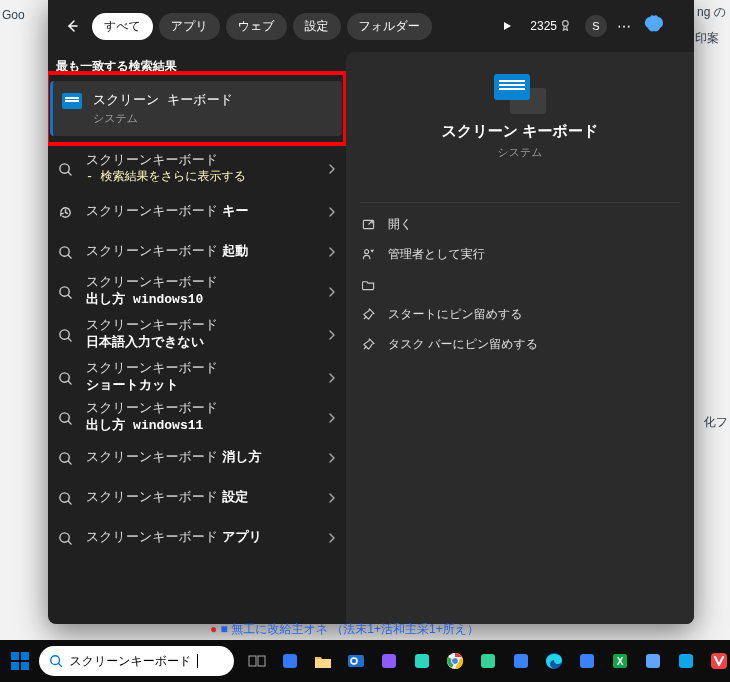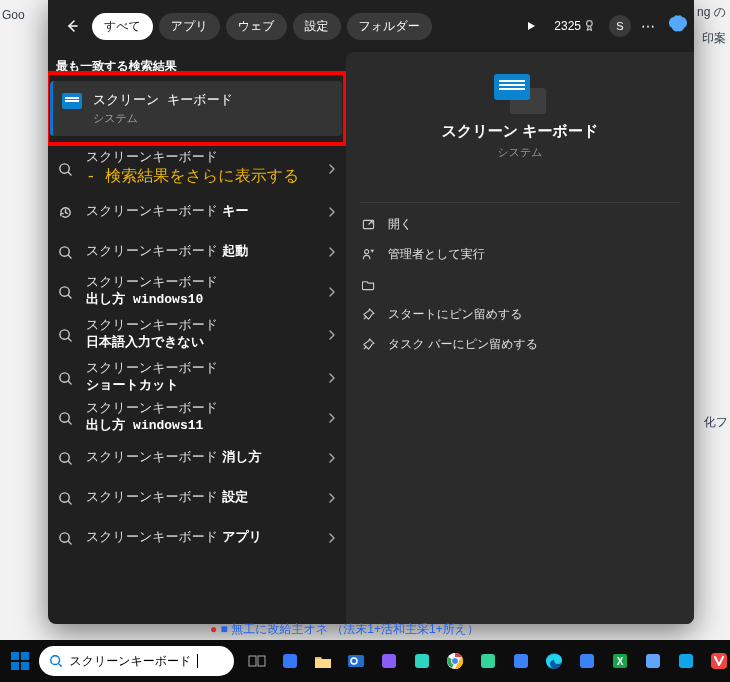--- a/index.html
+++ b/index.html
@@ -26,21 +26,21 @@
     background: #202020;
     border-radius: 0 0 8px 8px;
     color: #fff;
     overflow: hidden;
     box-shadow: 0 8px 30px rgba(0,0,0,.5);
   }
   .header {
     display: flex;
     align-items: center;
     height: 52px;
-    padding: 0 2px 0 8px;
+    padding: 0 26px 0 8px;
     gap: 4px;
   }
   .back-btn {
     width: 32px; height: 32px;
     display: flex; align-items: center; justify-content: center;
     border-radius: 4px;
     color: #fff;
   }
   .tabs {
     display: flex;
@@ -244,21 +244,21 @@
     white-space: nowrap;
   }
   .frag .dot{color:#dc2626}
   svg { display: block; }
 </style>
 </head>
 <body>
 
 <span class="bg-text" style="left:2px; top:8px;">Goo</span>
 <span class="bg-text" style="right:4px; top:4px;">ng の</span>
-<span class="bg-text" style="right:4px; top:30px;">印案</span>
+<span class="bg-text" style="right:11px; top:30px;">印案</span>
 <span class="bg-text" style="right:2px; top:414px;">化フ</span>
 
 <div class="panel">
   <div class="header">
     <div class="back-btn">
       <svg width="16" height="16" viewBox="0 0 16 16">
           <path d="M10 3 5 8l5 5" stroke="#fff" stroke-width="1.5" fill="none" stroke-linecap="round" stroke-linejoin="round"></path>
           <path d="M5 8h8" stroke="#fff" stroke-width="1.5" stroke-linecap="round"></path>
         </svg>
     </div>
@@ -315,21 +315,21 @@
       <div id="rows">
           <div class="row tall">
             <span class="ricon">
               <svg width="15" height="15" viewBox="0 0 16 16">
                 <circle cx="7" cy="7" r="5" stroke="#ccc" stroke-width="1.5" fill="none"></circle>
                 <path d="M11 11l3 3" stroke="#ccc" stroke-width="1.5" stroke-linecap="round"></path>
               </svg>
             </span>
             <span class="label">
               <span class="thin">スクリーンキーボード</span>
-              <span class="thin" style="color:#eab308;font-size:16px"> - 検索結果をさらに表示する</span>
+              <span class="thin" style="color:#fef9c3;font-size:12px"> - 検索結果をさらに表示する</span>
             </span>
             <span class="chev">
               <svg width="10" height="10" viewBox="0 0 10 10">
                 <path d="M3 1l4 4-4 4" stroke="#aaa" stroke-width="1.4" fill="none" stroke-linecap="round" stroke-linejoin="round"></path>
               </svg>
             </span>
           </div>
           <div class="row">
             <span class="ricon">
               <svg width="15" height="15" viewBox="0 0 16 16">

